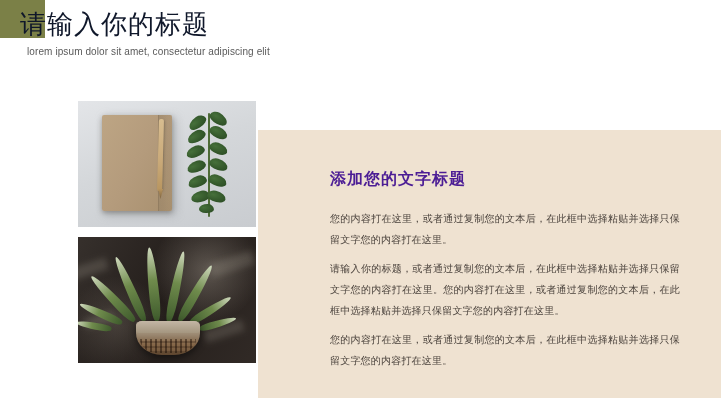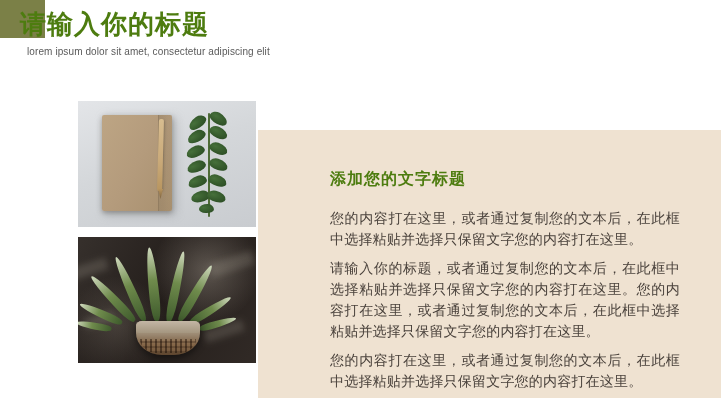--- a/index.html
+++ b/index.html
@@ -29,23 +29,23 @@
     width: 45px;
     height: 38px;
     background: #7b8047;
   }
   .slide-title {
     position: absolute;
     left: 20px;
     top: 8px;
     font-size: 26px;
     line-height: 32px;
-    font-weight: 700;
+    font-weight: 400;
     letter-spacing: 1px;
-    color: #4d7c0f;
+    color: #0f172a;
     white-space: nowrap;
   }
   .slide-subtitle {
     position: absolute;
     left: 27px;
     top: 44px;
     font-size: 10px;
     line-height: 16px;
     color: #5a5a5a;
     letter-spacing: 0.1px;
@@ -61,31 +61,31 @@
     height: 268px;
     background: #efe2d1;
   }
   .panel-heading {
     position: absolute;
     left: 330px;
     top: 168px;
     font-size: 16px;
     line-height: 22px;
     font-weight: 700;
-    color: #4d7c0f;
+    color: #4c1d95;
     letter-spacing: 1px;
     white-space: nowrap;
     text-align: center;
   }
   .panel-body {
     position: absolute;
     left: 330px;
     top: 208px;
     width: 350px;
-    font-size: 14px;
+    font-size: 10px;
     line-height: 21px;
     color: #4a423c;
     letter-spacing: 0.2px;
     text-align: justify;
   }
   .panel-body p {
     margin: 0 0 8px 0;
   }
   .panel-body p:last-child {
     margin-bottom: 0;

